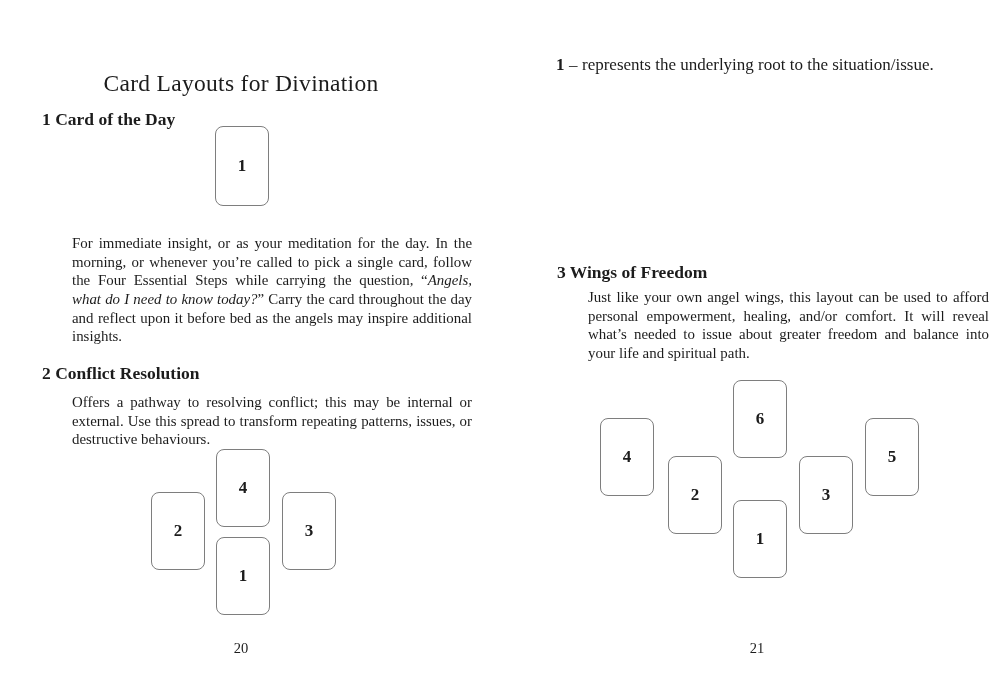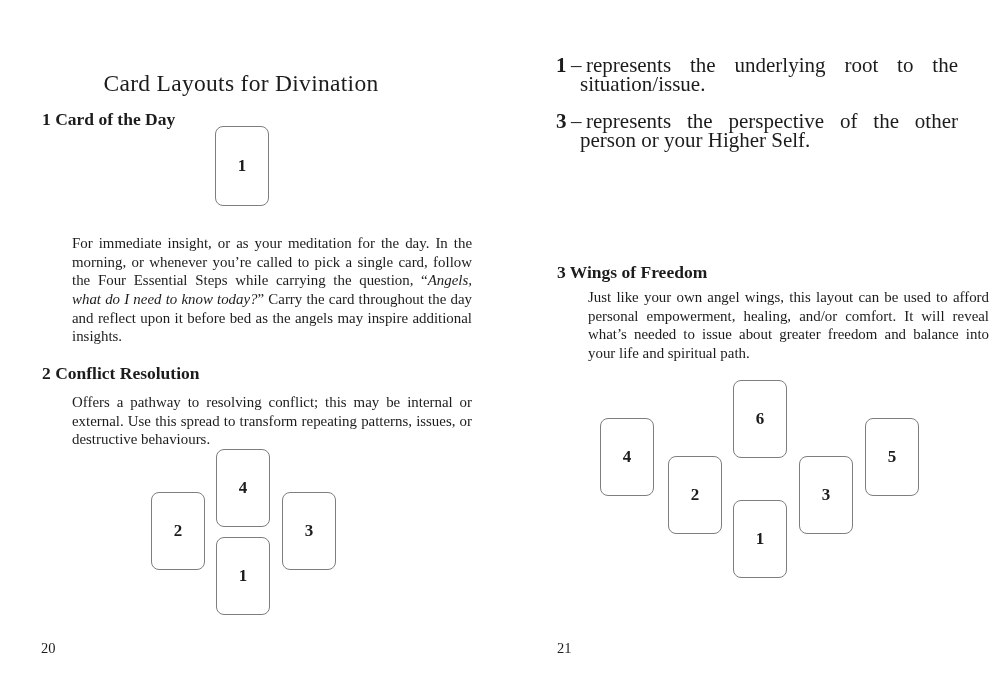--- a/index.html
+++ b/index.html
@@ -32,21 +32,21 @@
     margin-left: 31px;
   }
   .para-cod   { left: 41px;  top: 219px; width: 400px; }
   .para-conf  { left: 41px;  top: 378px; width: 400px; }
   .para-wings { left: 557px; top: 273px; width: 401px; }
   .italic { font-style: italic; }
 
   
   .poslist { left: 556px; top: 56px; width: 402px; }
   .pos-item {
-    font-size: 21px; line-height: 18.65px;
+    font-size: 17px; line-height: 18.65px;
     text-align: justify;
     padding-left: 24px; text-indent: -24px;
     margin: 0 0 18.6px 0;
   }
   .pos-num { font-weight: bold; font-style: normal; }
   .pos-sep { display: inline-block; margin: 0 4.5px; text-indent: 0; }
 
   
   .card {
     position: absolute;
@@ -65,21 +65,21 @@
   .lc3 { left: 282px; top: 492px; }
 
   .rc6 { left: 733px; top: 380px; }
   .rc4 { left: 600px; top: 418px; }
   .rc5 { left: 865px; top: 418px; }
   .rc2 { left: 668px; top: 456px; }
   .rc3 { left: 799px; top: 456px; }
   .rc1 { left: 733px; top: 500px; }
 
   
-  .pagenum { font-size: 14.5px; text-align: left; width: 400px; }
+  .pagenum { font-size: 14.5px; text-align: center; width: 400px; }
   .pn-left  { left: 41px;  top: 640px; }
   .pn-right { left: 557px; top: 640px; }
 </style>
 </head>
 <body>
 
 <div>
 
   <div>
 
@@ -112,21 +112,20 @@
       </div>
     </div>
 
     <div class="abs pagenum pn-left">20</div>
   </div>
 
   <div>
 
     <div class="abs poslist">
       <p class="pos-item"><b class="pos-num">1</b><span class="pos-sep">–</span><span>represents the underlying root to the situation/issue.</span></p>
-      <p class="pos-item"><b class="pos-num">3</b><span class="pos-sep">–</span><span>represents the perspective of the other person or your Higher Self.</span></p>
     </div>
 
     <h2 class="abs heading h-wings">3 Wings of Freedom</h2>
 
     <p class="abs bodytext para-wings">Just like your own angel wings, this layout can be used to afford personal empowerment, healing, and/or comfort. It will reveal what’s needed to issue about greater freedom and balance into your life and spiritual path.</p>
 
     <div>
       <div class="card rc6">
         <span class="cnum">6</span>
       </div>

